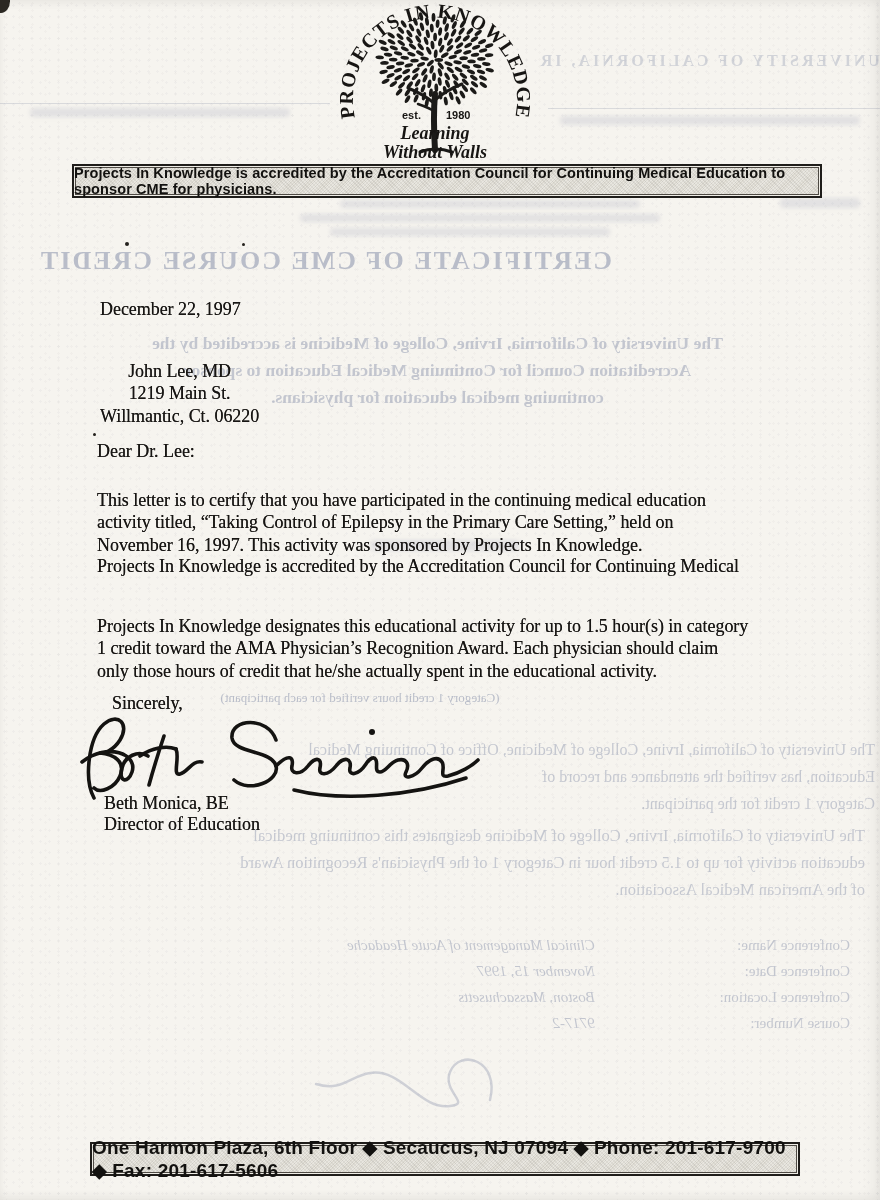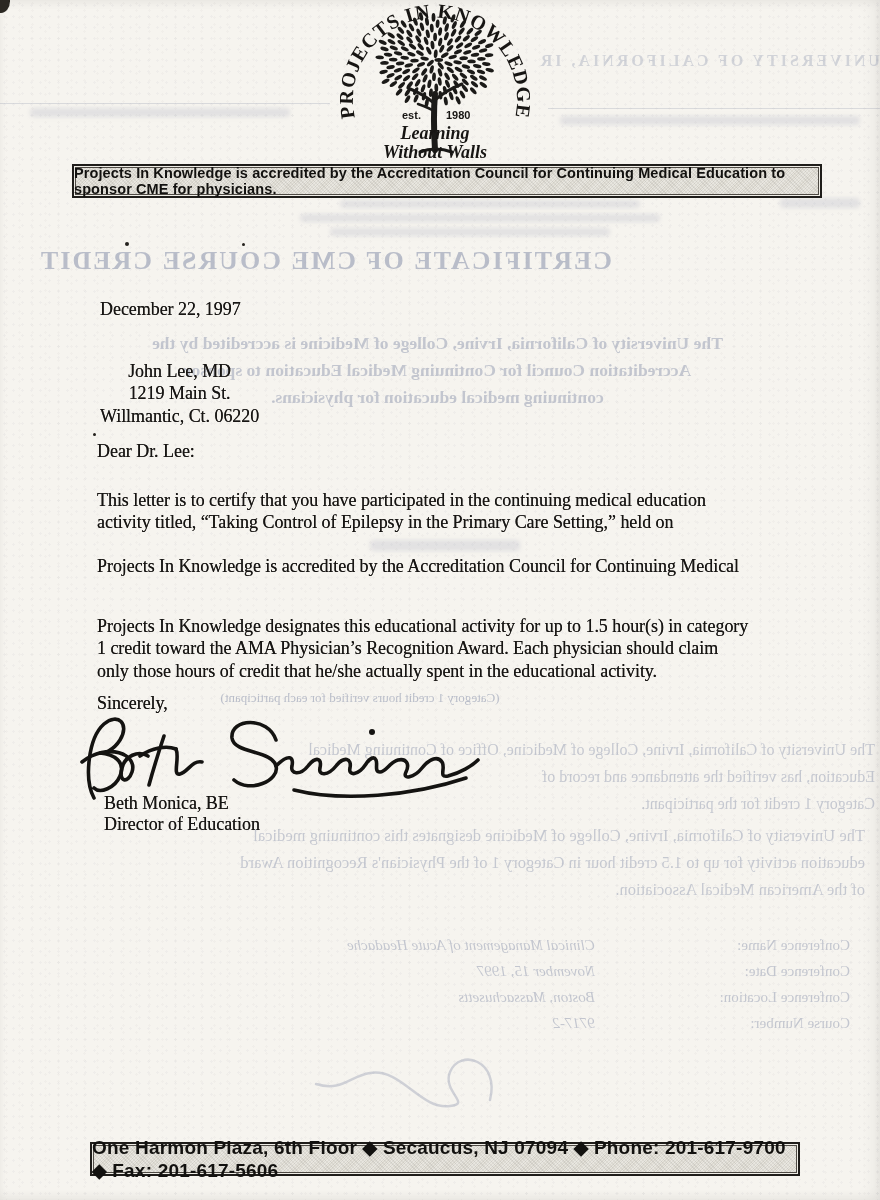--- a/index.html
+++ b/index.html
@@ -29,21 +29,21 @@
   #accreditation-banner{left:72px;top:164px;width:746px;height:30px;font-size:14.5px;font-weight:600;letter-spacing:0.1px;}
   #footer-bar{left:90px;top:1142px;width:706px;height:30px;font-size:19px;font-weight:700;letter-spacing:0.2px;}
   
   .body-text{font-size:18px;line-height:22.3px;letter-spacing:-0.05px;text-shadow:0 0 0.4px rgba(20,18,16,0.8);}
   #date-line{left:100px;top:298px;text-align:center;}
   #recipient-address{left:100px;top:360px;text-align:center;}
   #salutation{left:97px;top:440px;text-align:right;}
   #paragraph-1{left:97px;top:477px;margin-top:12px;}
   #paragraph-2{left:97px;top:555px;}
   #paragraph-3{left:97px;top:615px;}
-  #closing{left:97px;top:692px;}
+  #closing{left:112px;top:692px;}
   #signature-svg{left:80px;top:710px;width:400px;height:95px;}
   #signer-name{left:104px;top:792px;}
   #signer-title{left:104px;top:813px;}
   
   .bleed{color:#7e88a4;transform:scaleX(-1);filter:blur(0.55px);font-family:"Liberation Serif",serif;}
   #bt-university{left:545px;top:52px;width:335px;font-size:16px;font-weight:bold;letter-spacing:3px;opacity:0.30;white-space:nowrap;}
   #bt-cert-title{left:100px;top:246px;width:512px;font-size:26px;font-weight:bold;letter-spacing:2px;opacity:0.5;text-align:center;white-space:nowrap;}
   #bt-accred{left:40px;top:330px;width:795px;font-size:17.5px;font-weight:bold;line-height:27px;text-align:center;opacity:0.42;}
   #bt-caption{left:170px;top:690px;width:380px;font-size:13px;opacity:0.5;text-align:center;}
   #bt-verified{left:160px;top:736px;width:715px;font-size:16px;line-height:27px;opacity:0.40;}
@@ -296,20 +296,21 @@
     <div>John Lee, MD</div>
     <div>1219 Main St.</div>
     <div>Willmantic, Ct. 06220</div>
   </div>
 
   <div class="abs body-text" id="salutation">Dear Dr. Lee:</div>
 
   <div class="abs body-text" id="paragraph-1">
     <div>This letter is to certify that you have participated in the continuing medical education</div>
     <div>activity titled, “Taking Control of Epilepsy in the Primary Care Setting,” held on</div>
+    <div>November 16, 1997.  This activity was sponsored by Projects In Knowledge.</div>
   </div>
 
   <div class="abs body-text" id="paragraph-2">
     <div>Projects In Knowledge is accredited by the Accreditation Council for Continuing Medical</div>
   </div>
 
   <div class="abs body-text" id="paragraph-3">
     <div>Projects In Knowledge designates this educational activity for up to 1.5 hour(s) in category</div>
     <div>1 credit toward the AMA Physician’s Recognition Award.  Each physician should claim</div>
     <div>only those hours of credit that he/she actually spent in the educational activity.</div>

